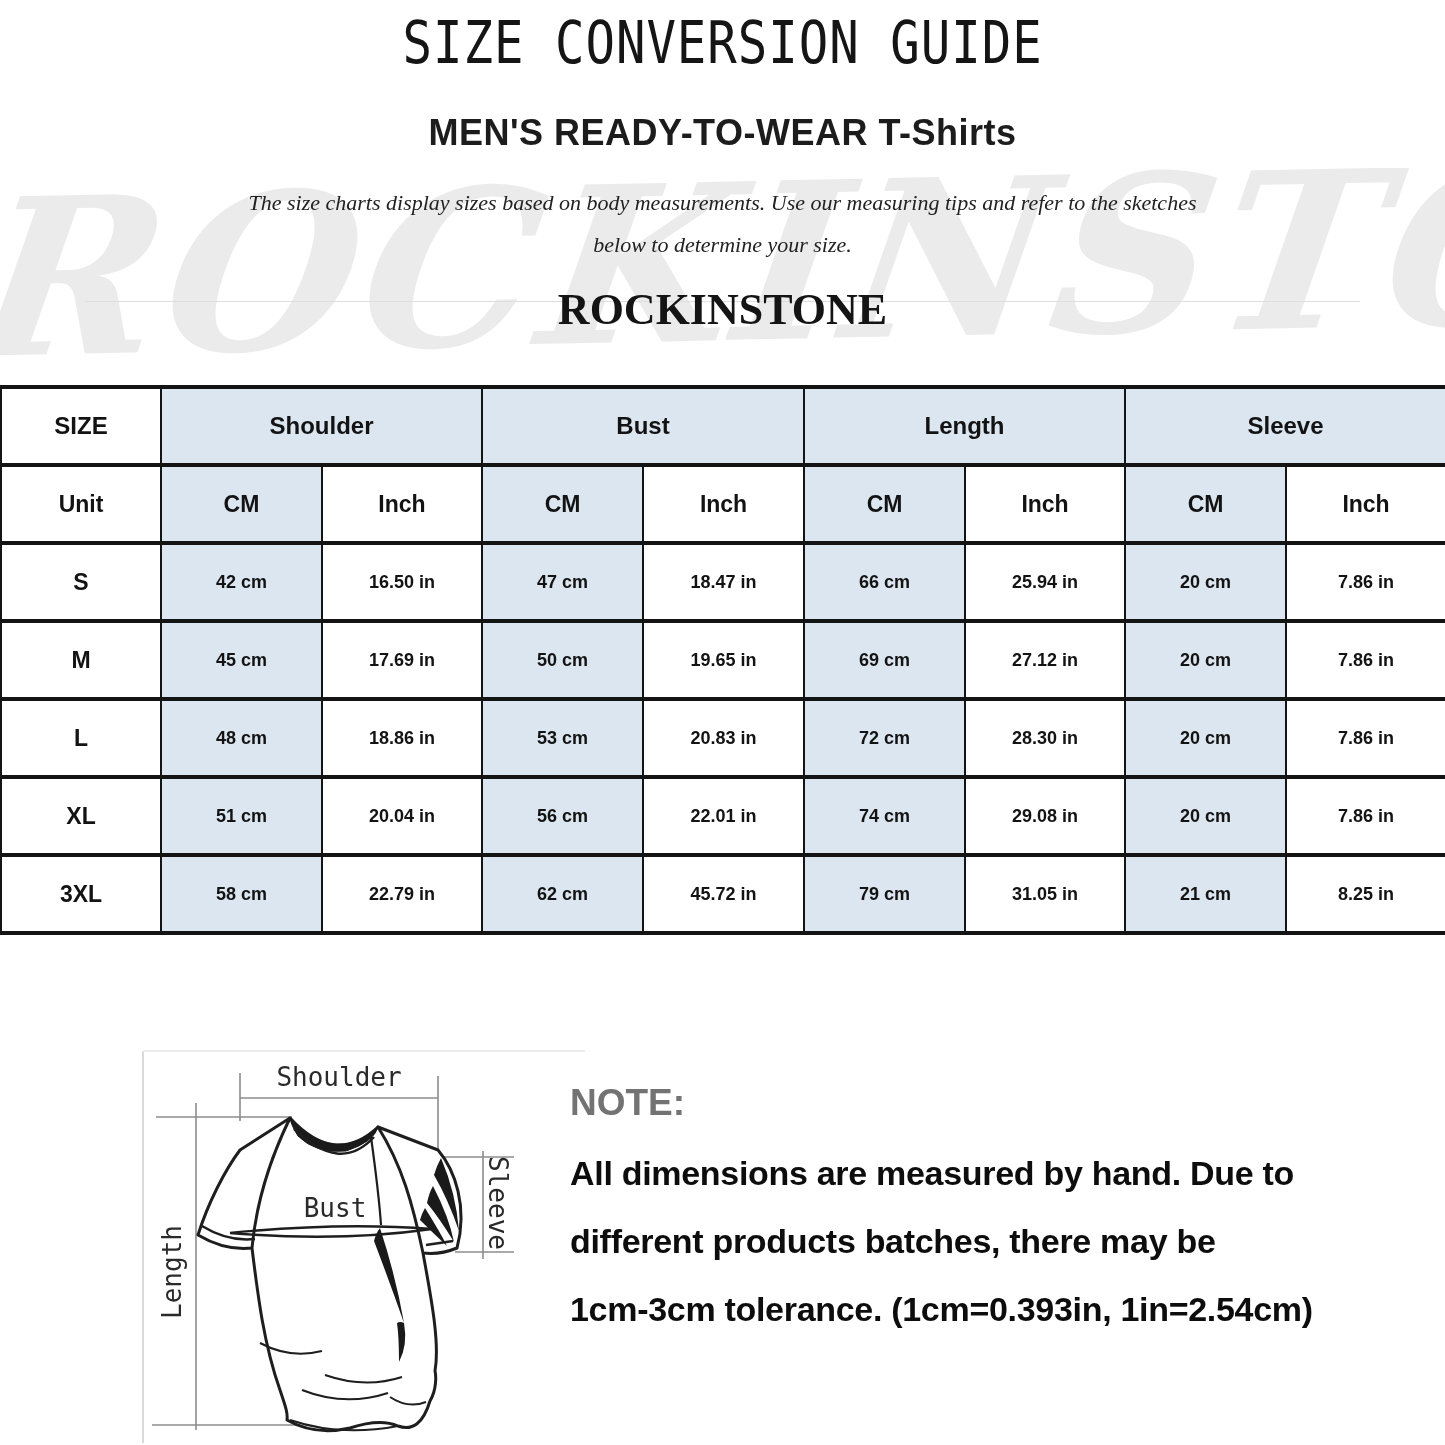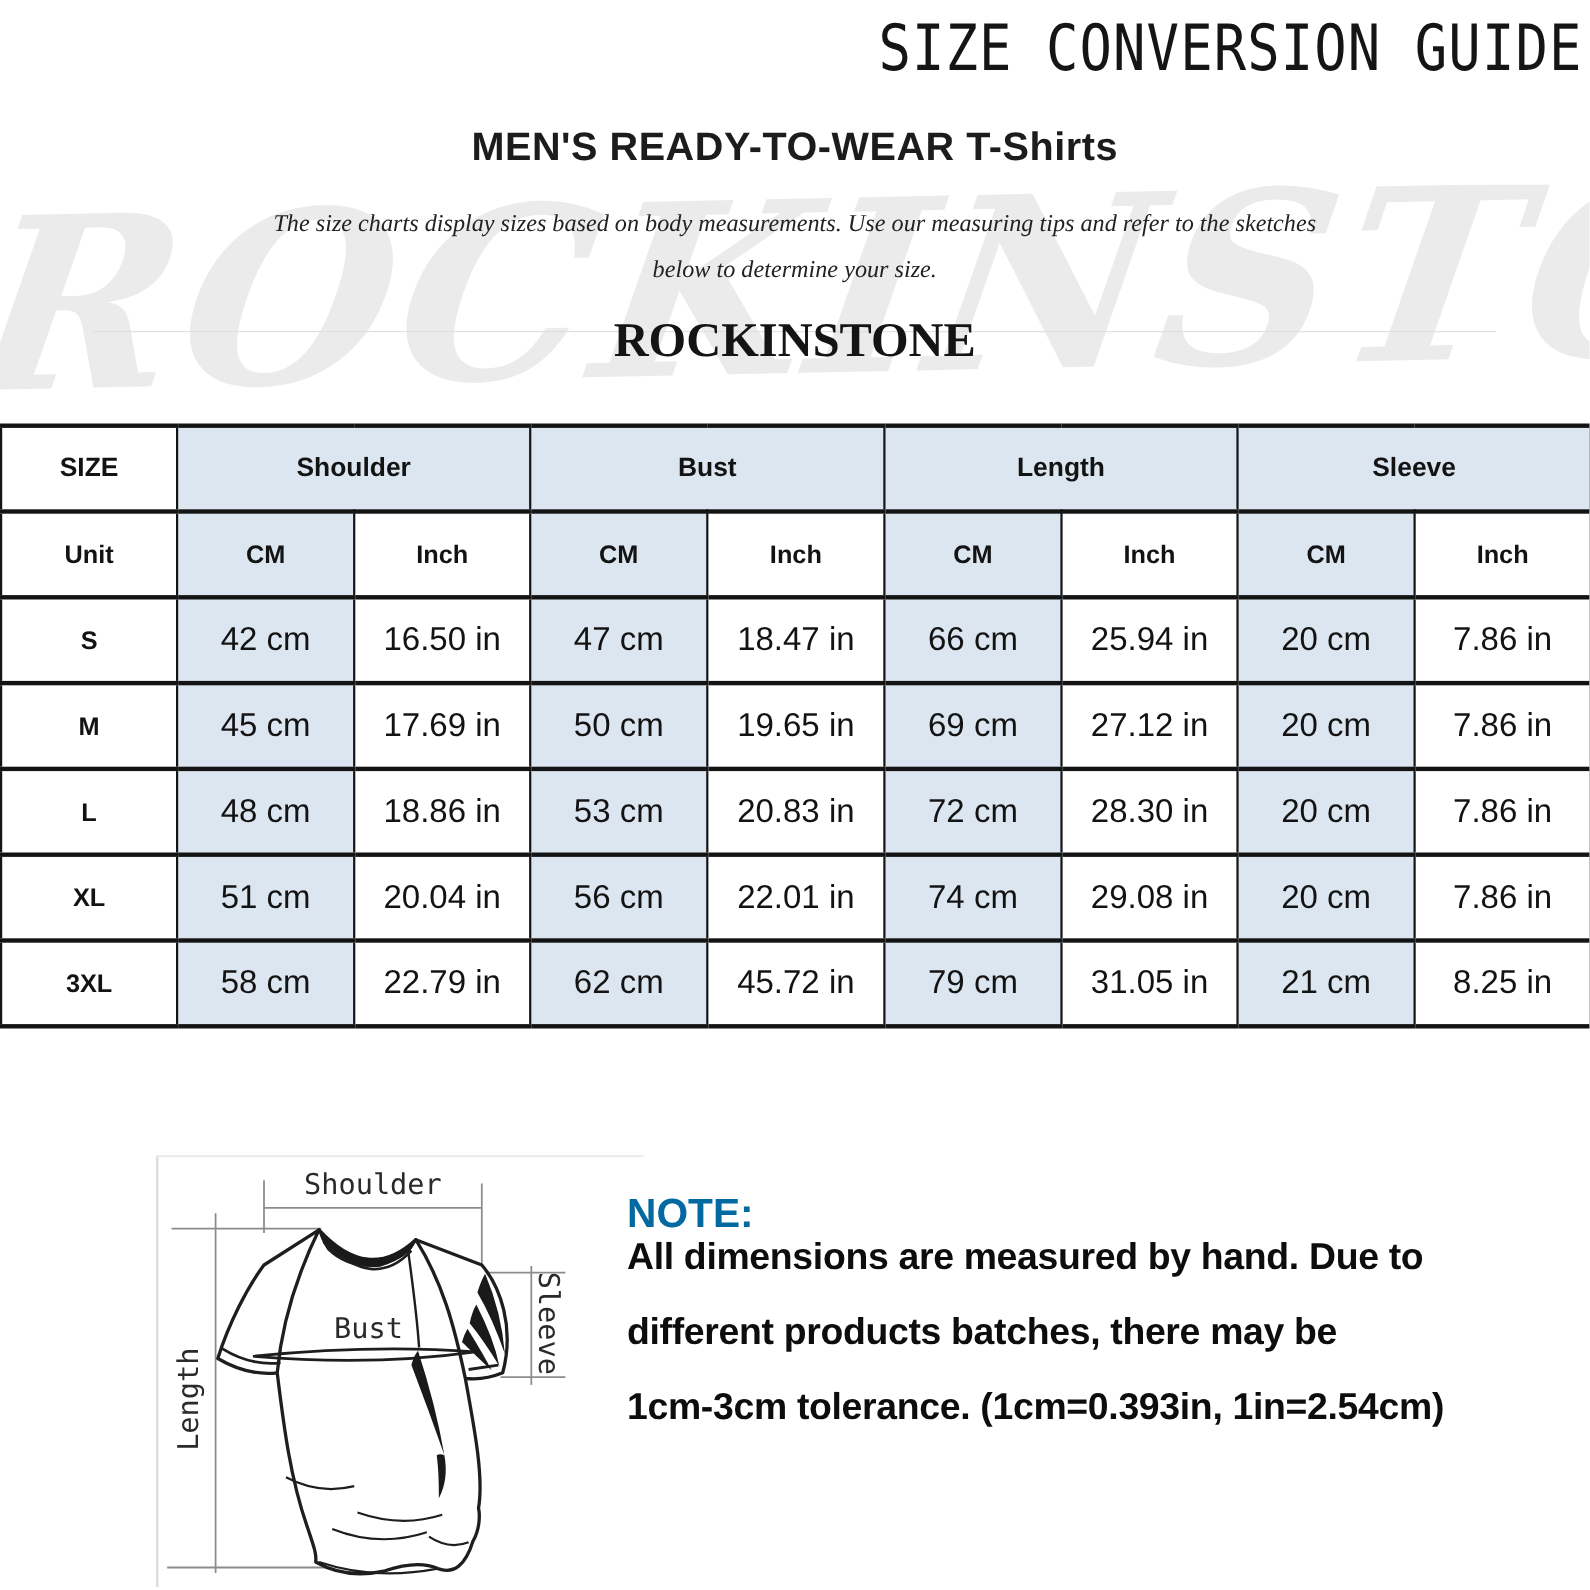--- a/index.html
+++ b/index.html
@@ -26,21 +26,21 @@
     color: #ebebeb; white-space: nowrap;
     transform: skewX(-10deg) rotate(-1.2deg);
   }
   .faint-rule {
     position: absolute; left: 85px; top: 301px; width: 1275px; height: 1px;
     background: #dedede; z-index: 0;
   }
 
   
   .hdr { position: absolute; left: 0; width: 1445px; text-align: center; z-index: 2; }
-  .title { top: 10px; text-align: right; }
+  .title { top: 10px; }
   .title span {
     display: inline-block;
     font-family: "DejaVu Sans Mono", monospace;
     font-size: 50px; font-weight: 400; letter-spacing: 1px;
     transform: scale(0.98, 1.16); transform-origin: center top;
     color: #151515;
   }
   .subtitle { top: 112px; font-size: 36px; font-weight: 700; letter-spacing: 0.5px; color: #1c1c1c; }
   .desc { font-family: "Liberation Serif", serif; font-style: italic; font-size: 22px; color: #222; }
   .desc1 { top: 190px; }
@@ -61,39 +61,39 @@
     border: 2px solid #141414;
     border-top-width: 4px; border-bottom-width: 4px;
     height: 78px; text-align: center; vertical-align: middle;
     font-family: "Liberation Sans", sans-serif;
     background: #ffffff; color: #131313;
   }
   table.size-table .blue { background: #dce6f0; }
   table.size-table th { font-size: 24px; font-weight: 700; }
   td.unit-hd { font-size: 23px; font-weight: 700; }
   td.size-lbl { font-size: 23px; font-weight: 700; }
-  td.val { font-size: 30px; font-weight: 400; letter-spacing: 0px; }
+  td.val { font-size: 18px; font-weight: 700; letter-spacing: 0px; }
 
   
   .diagram { position: absolute; left: 140px; top: 1045px; width: 460px; height: 400px; z-index: 1; }
   .diagram svg { position: absolute; left: 0; top: 0; }
   .dlabel {
     position: absolute; z-index: 2;
     font-family: "DejaVu Sans Mono", monospace;
     font-size: 26px; color: #2a2a2a; text-align: center;
     letter-spacing: 0px; white-space: nowrap;
   }
   .lbl-shoulder { left: 254px; top: 1062px; width: 170px; }
   .lbl-bust     { left: 285px; top: 1193px; width: 100px; }
   .lbl-length   { left: 87px;  top: 1257px; width: 170px; height: 30px; transform: rotate(-90deg); }
   .lbl-sleeve   { left: 423px; top: 1188px; width: 150px; height: 30px; transform: rotate(90deg); }
 
   
   .note { position: absolute; left: 570px; top: 1082px; width: 840px; z-index: 2; }
-  .note-heading { font-size: 37px; font-weight: 700; letter-spacing: 0px; color: #0369a1; }
+  .note-heading { font-size: 37px; font-weight: 700; letter-spacing: 0px; margin-bottom: 30px; color: #737373; }
   .note-line { font-size: 34px; font-weight: 700; margin-bottom: 29px; color: #0d0d0d; letter-spacing: -0.3px; }
 </style>
 </head>
 <body>
 
 <div class="watermark-band">
   <div class="watermark-text">ROCKINSTONE</div>
 </div>
 <div class="faint-rule"></div>
 

